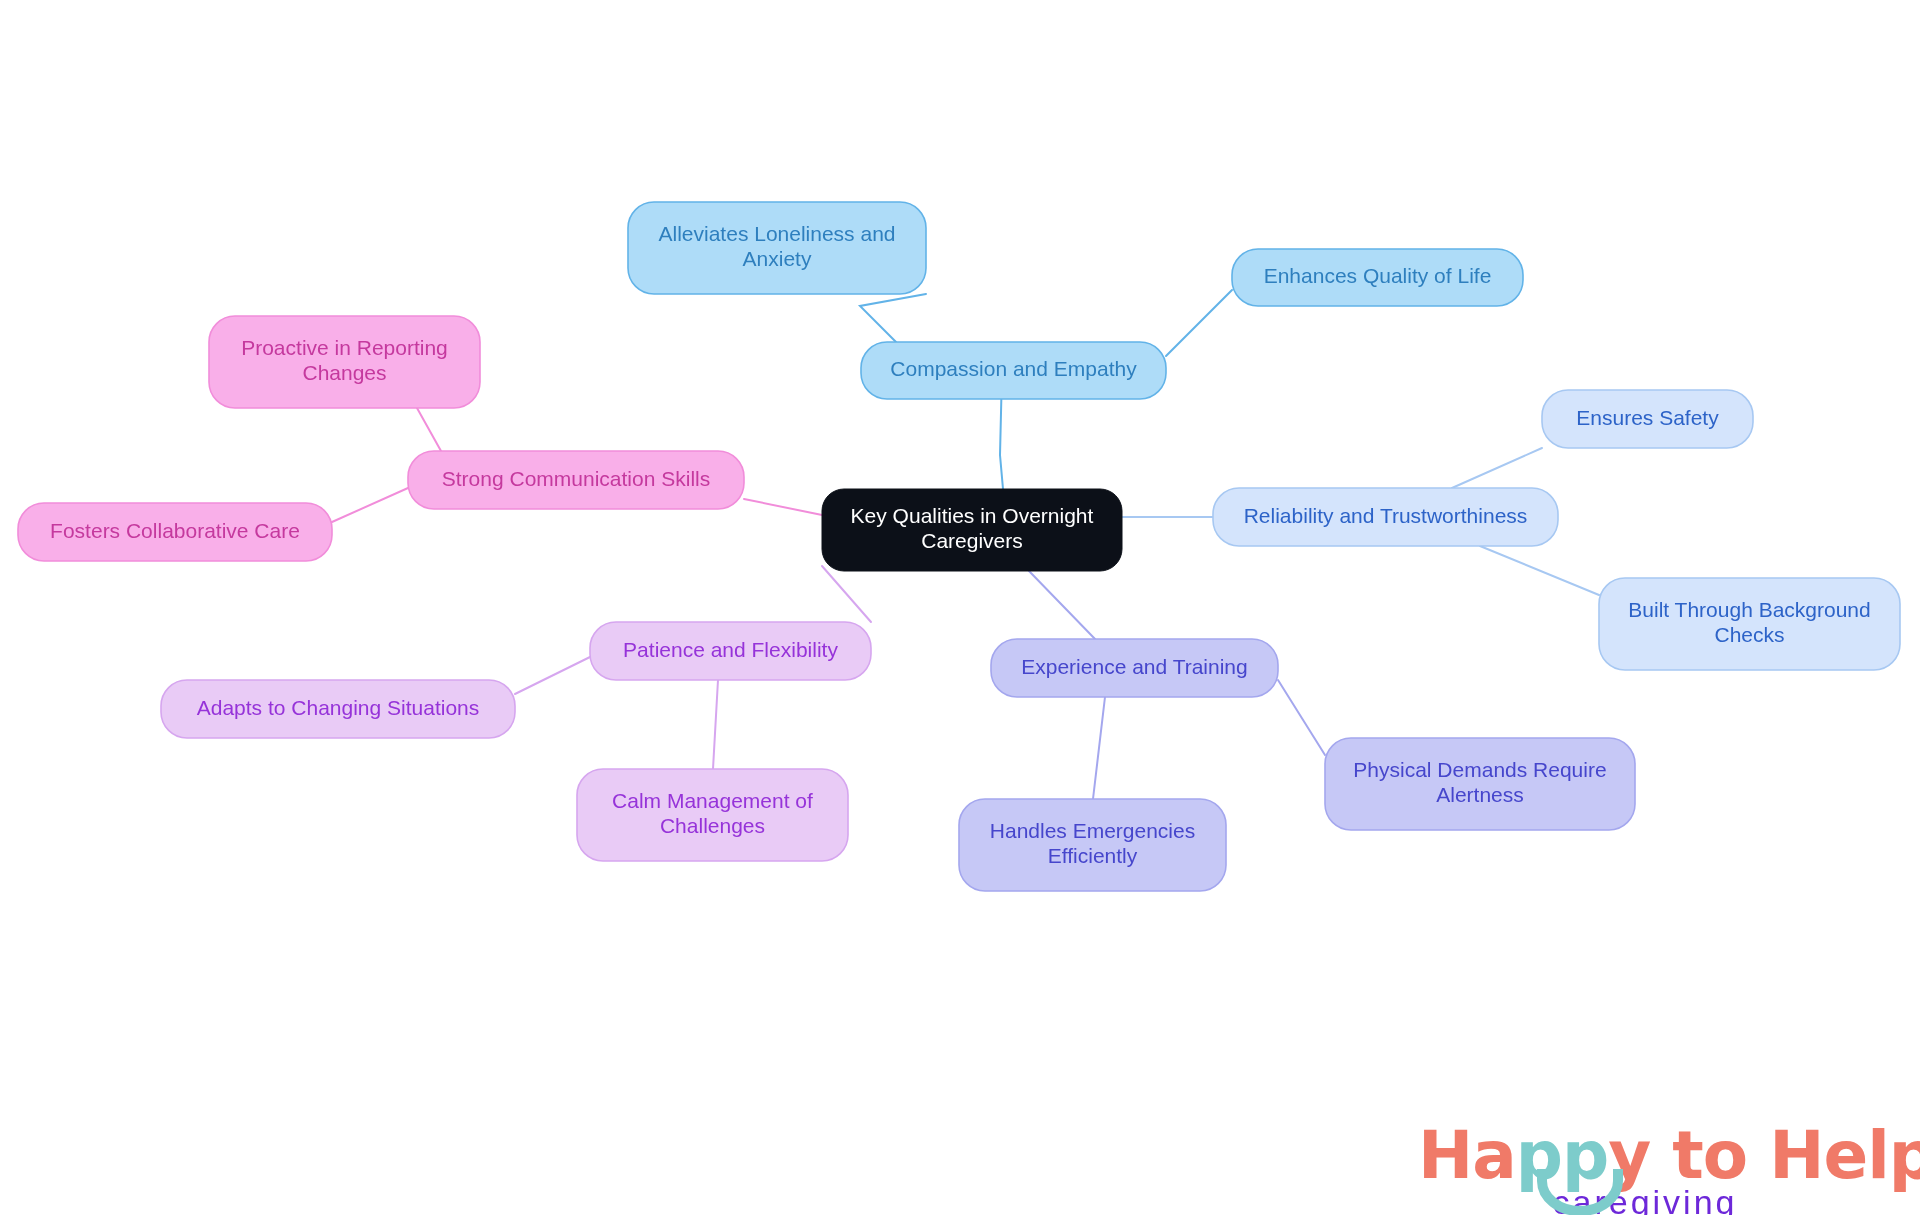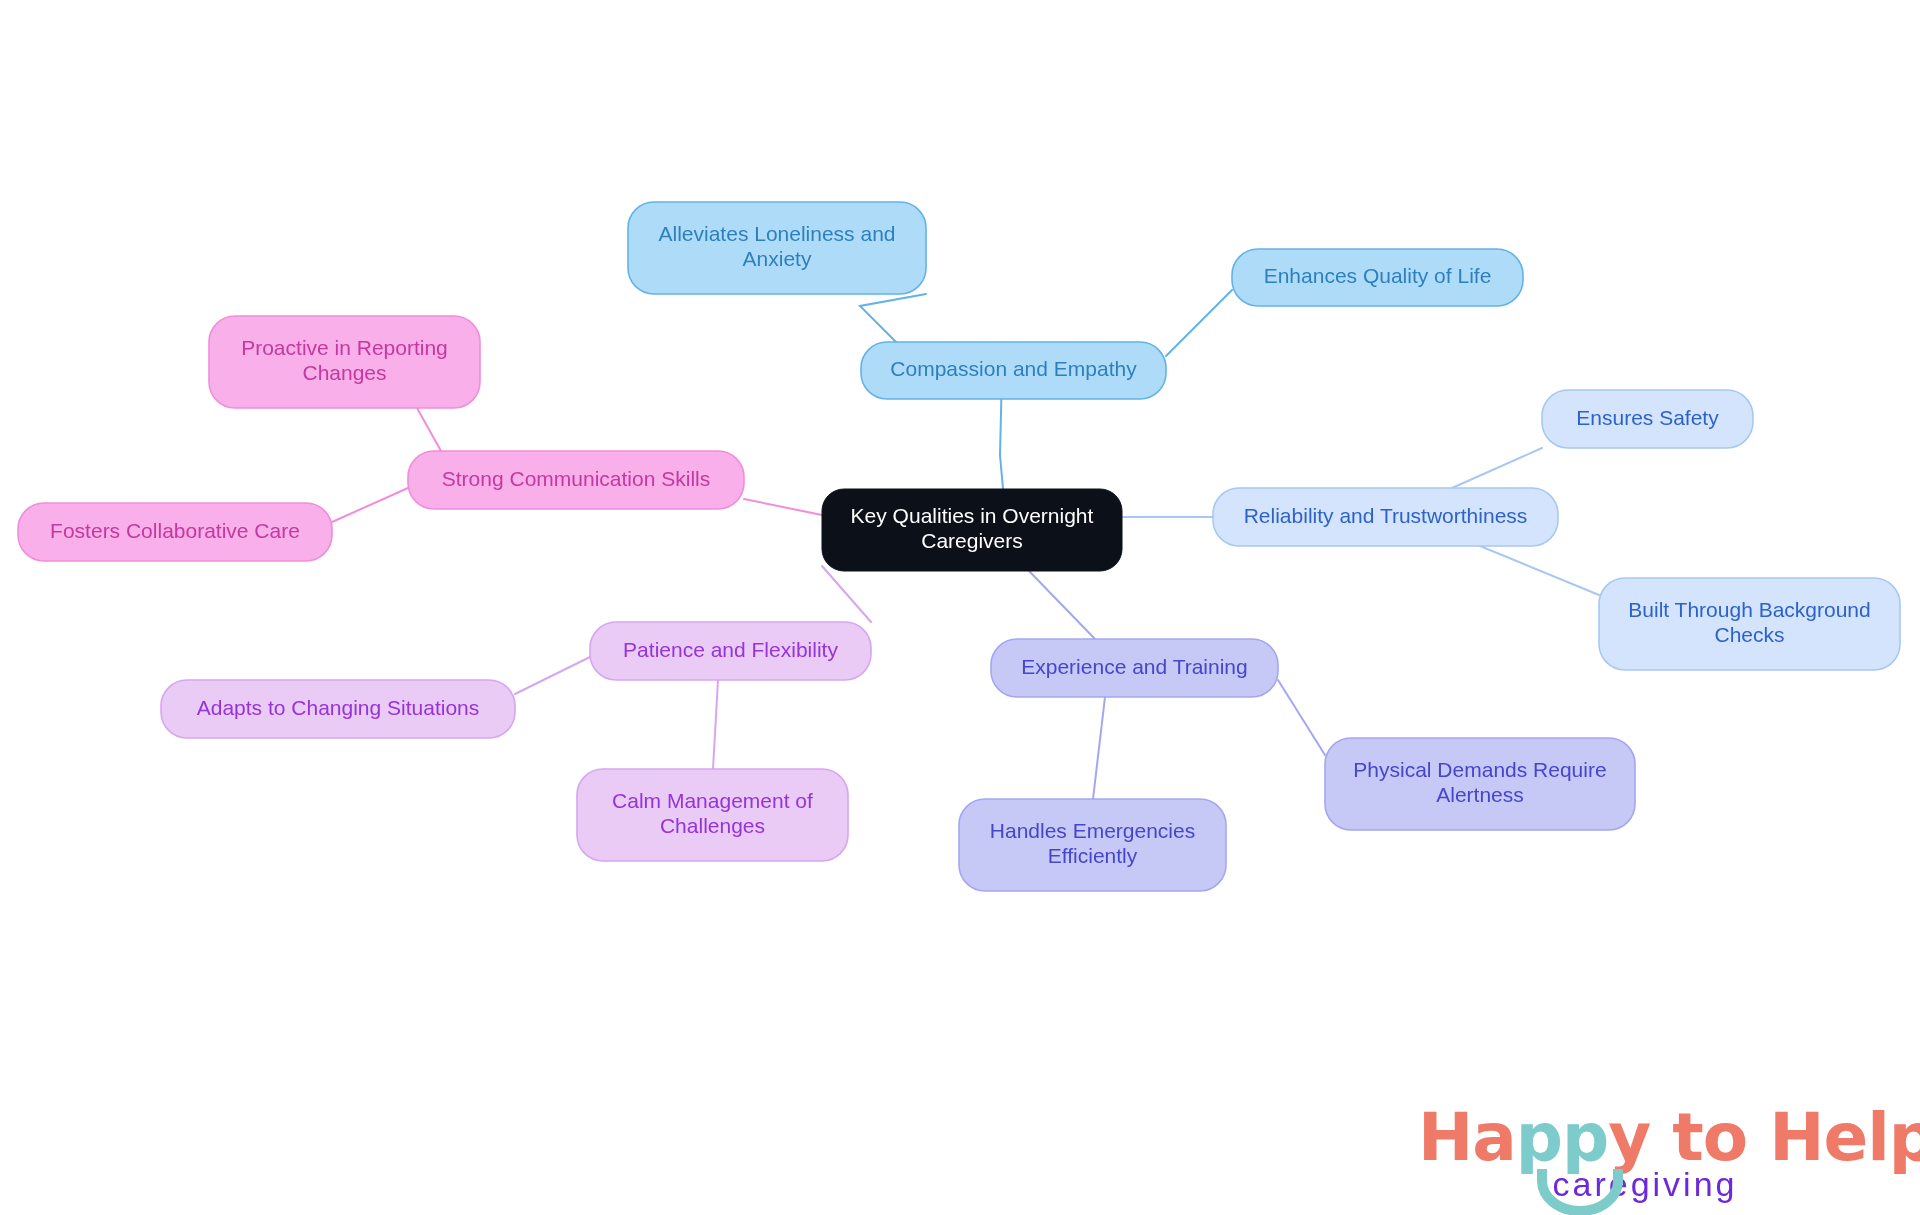--- a/index.html
+++ b/index.html
@@ -62,20 +62,21 @@
     width: 460px;
     height: 105px;
   }
   .logo-main {
     font-family: "DejaVu Sans", sans-serif;
     font-weight: bold;
     font-size: 66px;
     letter-spacing: -1px;
     line-height: 1;
     white-space: nowrap;
+    margin-top: 18px;
   }
   .logo-coral { color: #F07A68; }
   .logo-teal  { color: #7DCCCB; }
   .logo-sub {
     font-family: Liberation Sans, sans-serif;
     font-size: 34px;
     letter-spacing: 3px;
     color: #6d28d9;
     text-align: center;
     margin-top: -6px;

